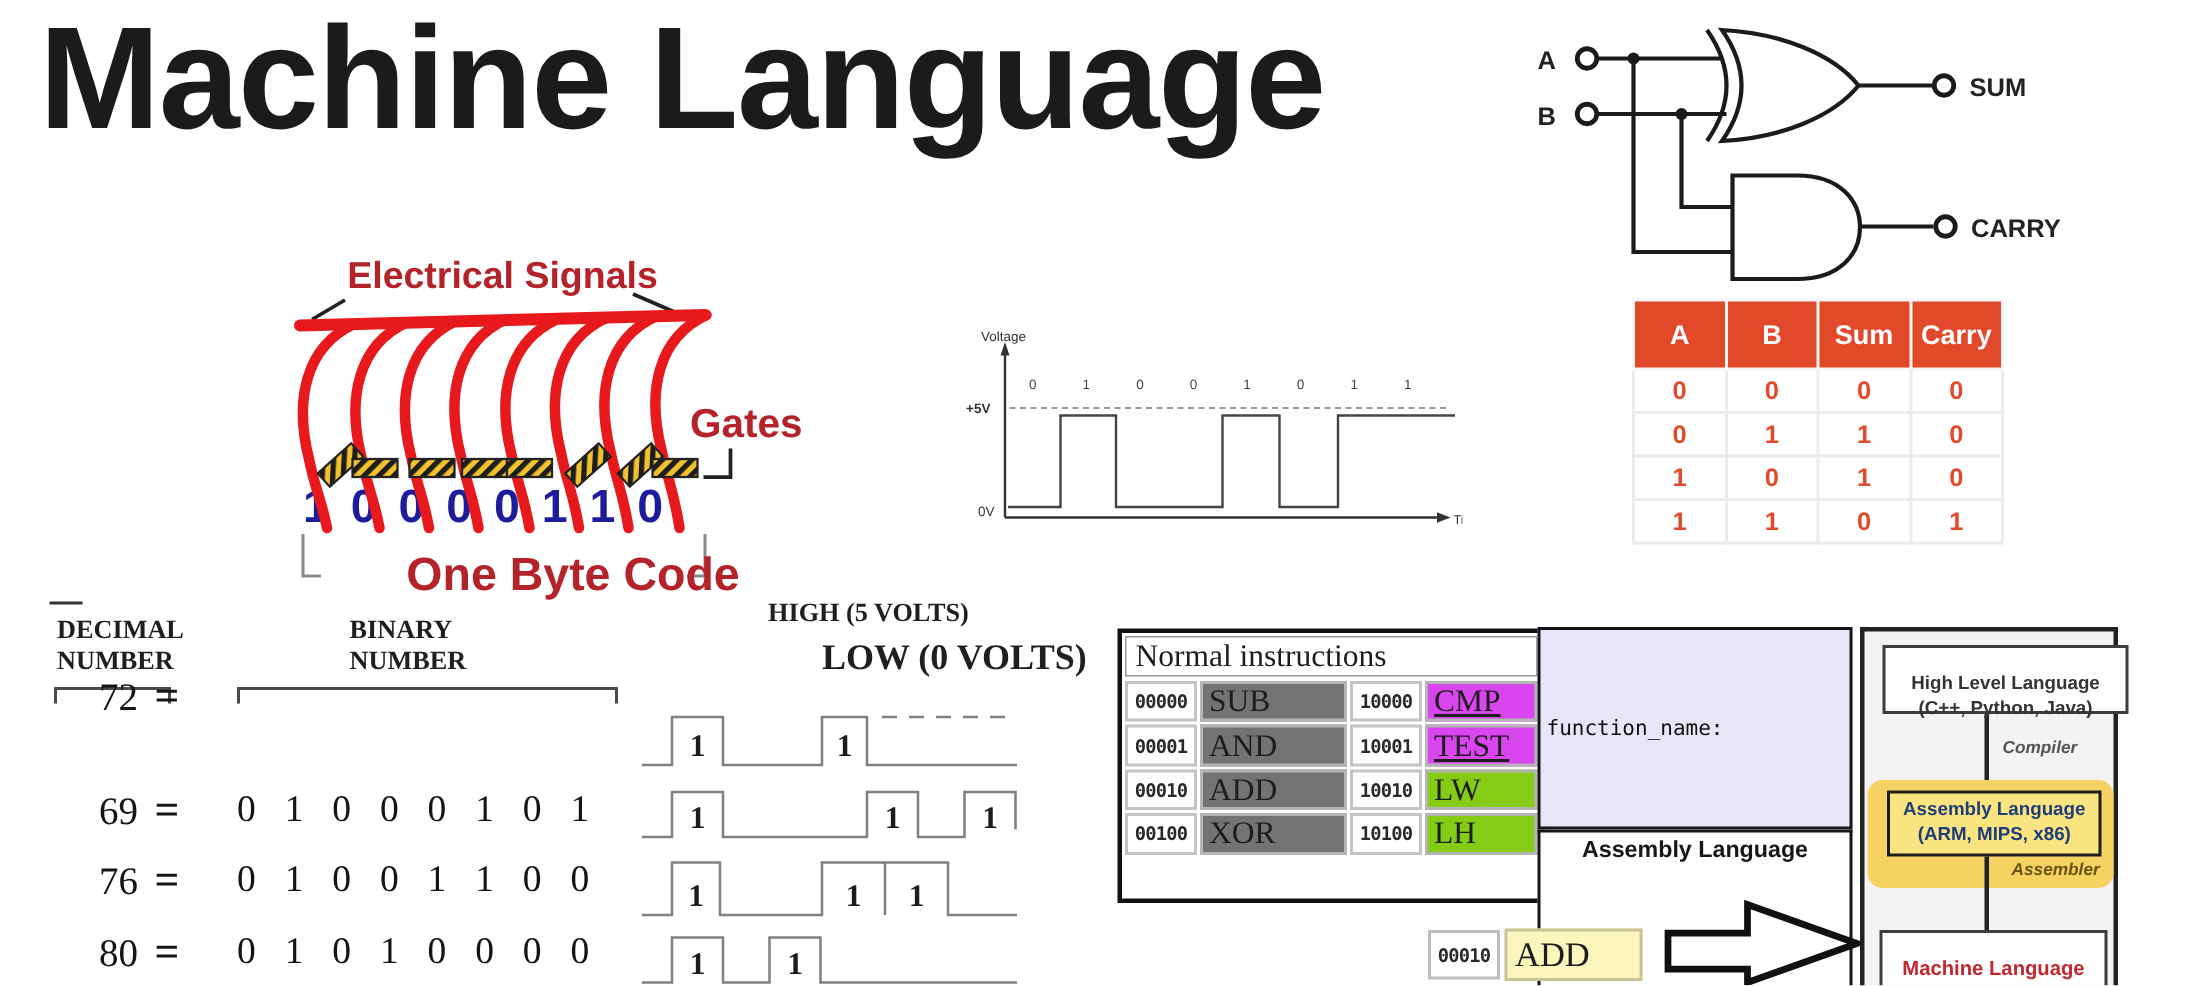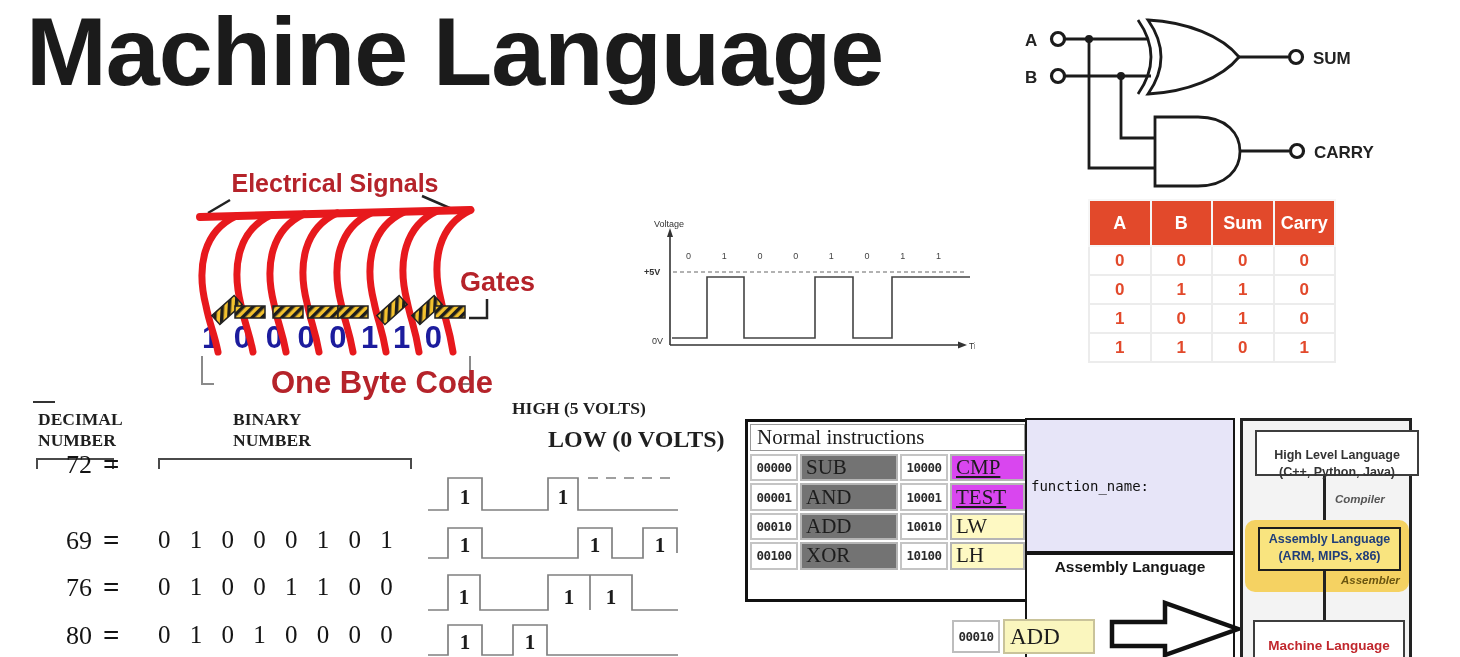--- a/index.html
+++ b/index.html
@@ -31,21 +31,21 @@
              color:#1c1c1c;padding:0 6px;height:25px;line-height:25px;}
   .ins-row{display:flex;height:29.4px;padding:0 1px;}
   .opc{width:44px;margin:1px;border:2px solid #c4c4c4;background:#fff;
        font-family:"DejaVu Sans Mono",monospace;font-weight:bold;font-size:12.5px;letter-spacing:-0.5px;color:#2a2a2a;
        display:flex;align-items:center;justify-content:center;}
   .mnc{margin:1px;border:2px solid #b5b5b5;font-family:"Liberation Serif",serif;font-size:21px;color:#1d1d1d;
        padding-left:4px;display:flex;align-items:center;}
   .m1{width:90px;background:#737373;}
   .m2{flex:1;}
   .c-cyan{background:#d946ef;text-decoration:underline;}
-  .c-green{background:#fef9c3;}
+  .c-green{background:#84cc16;}
 
   
   #snippet{left:1025px;top:418px;width:210px;height:135px;background:#E7E5F8;border:2.5px solid #151515;
            box-sizing:border-box;font-family:"DejaVu Sans Mono",monospace;font-size:14px;color:#101010;
            line-height:26px;padding:1px 0 0 4px;white-space:pre;overflow:hidden;}
   #asm-caption-box{left:1025px;top:553px;width:210px;height:110px;background:#fff;border:2.5px solid #151515;
            border-bottom:none;box-sizing:border-box;text-align:center;}
   #asm-caption-box span{font-size:15.5px;font-weight:bold;color:#161616;display:inline-block;margin-top:3px;}
 
   

